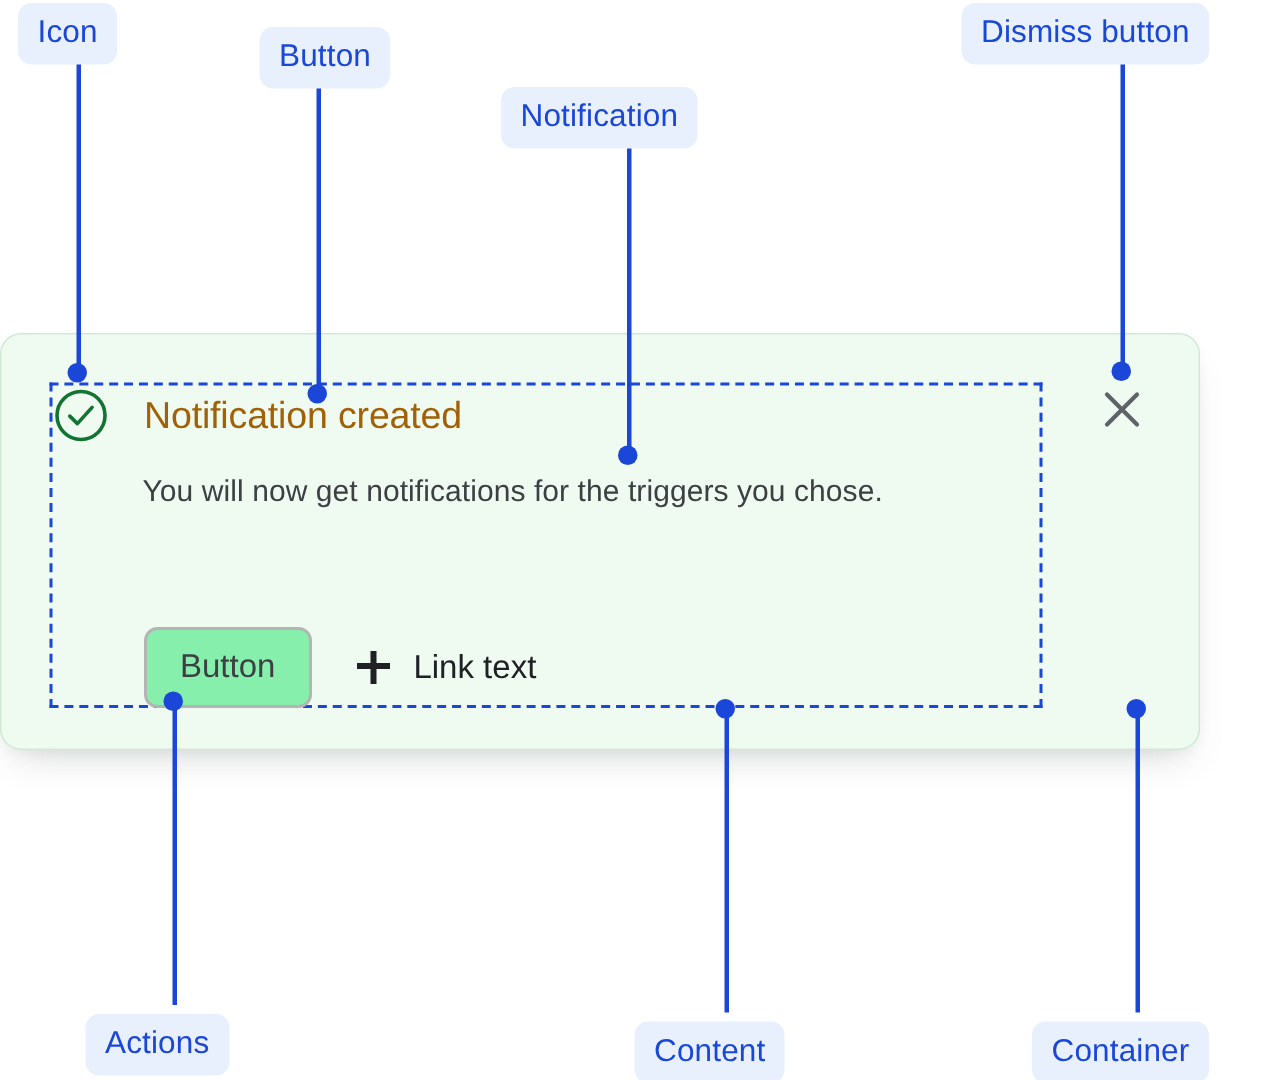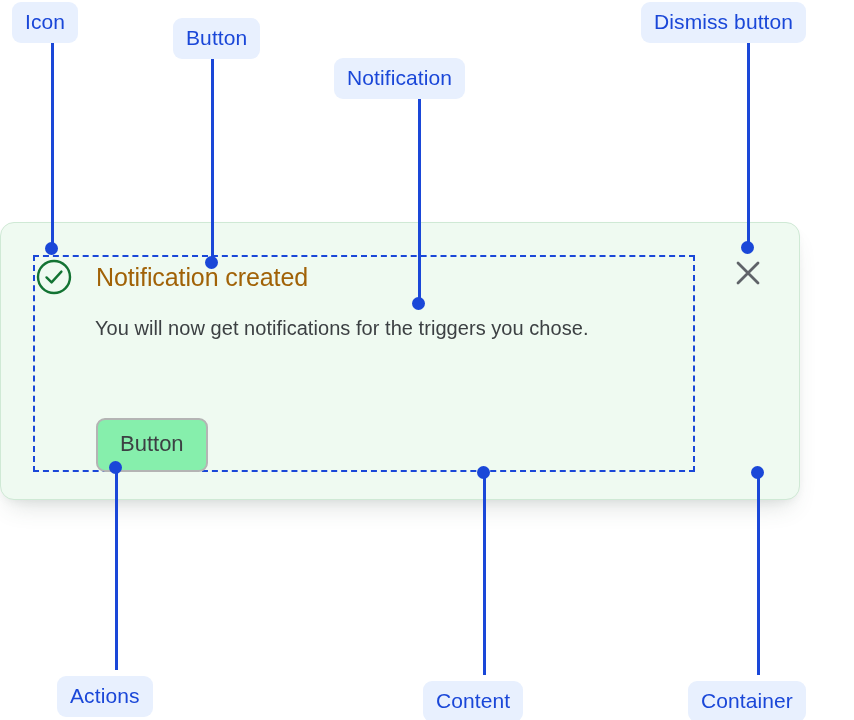--- a/index.html
+++ b/index.html
@@ -174,20 +174,24 @@
     <path d="M10.5 18.4 L15.6 23.4 L25.4 12.6" stroke="#137333" stroke-width="2.4" stroke-linecap="round" stroke-linejoin="round"></path>
   </svg>
 </span>
 
 <div class="title">Notification created</div>
 
 <div class="description">You will now get notifications for the triggers you chose.</div>
 
 <div class="actions">
   <button class="action-button">Button</button>
+  <span class="action-link">
+    <span class="plus-icon"></span>
+    <span>Link text</span>
+  </span>
 </div>
 
 <span class="dismiss">
   <svg width="36" height="36" viewBox="0 0 36 36" fill="none">
     <path d="M8 8 L28 28 M28 8 L8 28" stroke="#5f6368" stroke-width="2.8" stroke-linecap="round"></path>
   </svg>
 </span>
 
 <div class="leader" style="left:51px;  top:42px;  height:208px;"></div>
 <div class="dot" style="left:45px;  top:242px;"></div>

